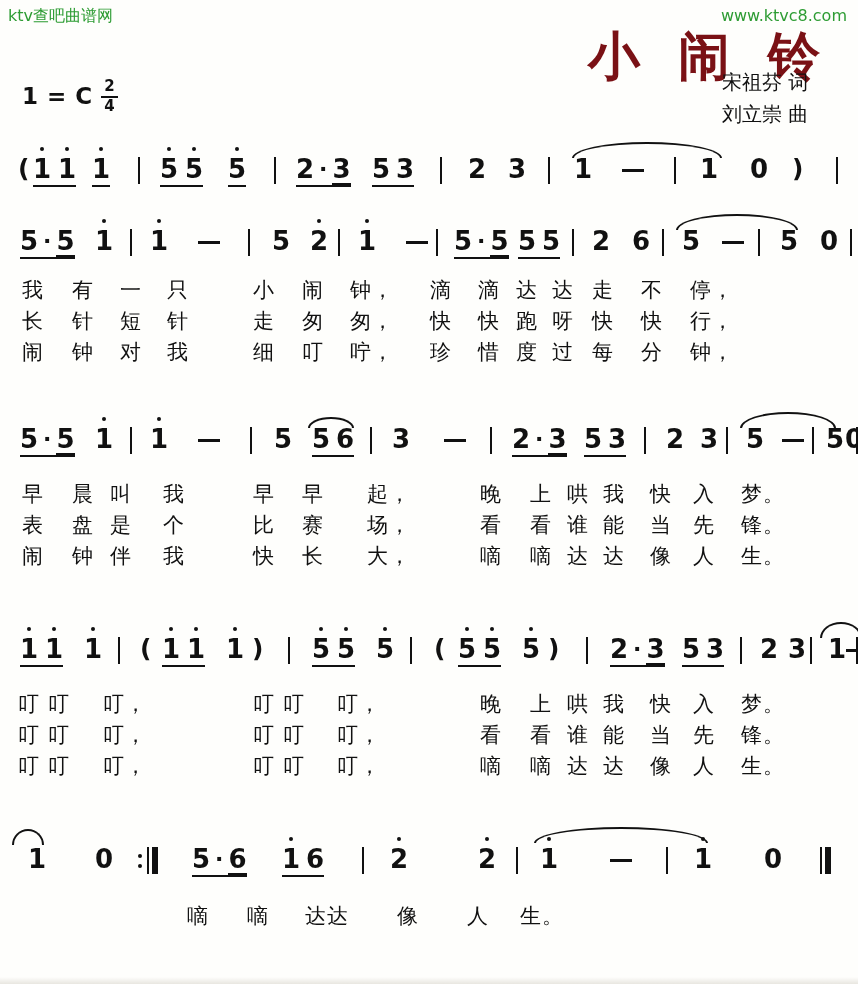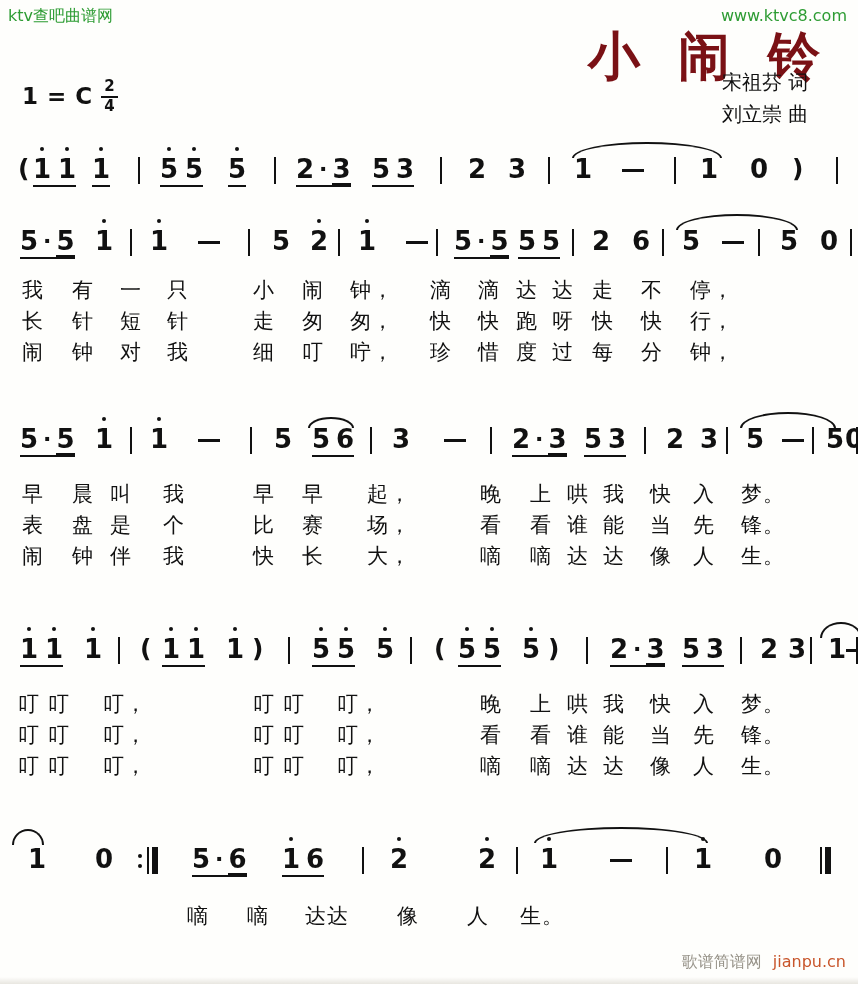--- a/index.html
+++ b/index.html
@@ -68,24 +68,20 @@
       <span class="fracTop">2</span>
       <span>4</span>
     </span>
   </div>
 
   <div class="credits">
     <div>宋祖芬 词</div>
     <div>刘立崇 曲</div>
   </div>
 
-  <div class="footer">
-    <span class="fgray" style="color: rgb(152, 148, 138);">歌谱简谱网</span>
-    <span class="forange" style="color: rgb(200, 85, 43);">jianpu.cn</span>
-  </div>
   <div class="scanedge"></div>
 <div class="mline" style="top: 148px;">
       <span class="paren" style="left: 18px;">(</span>
       <span class="grp u1" style="left: 33px; column-gap: 7px;">
         <span class="nn">
           <span class="num">1</span>
           <span class="od"></span>
         </span>
         <span class="nn">
           <span class="num">1</span>

